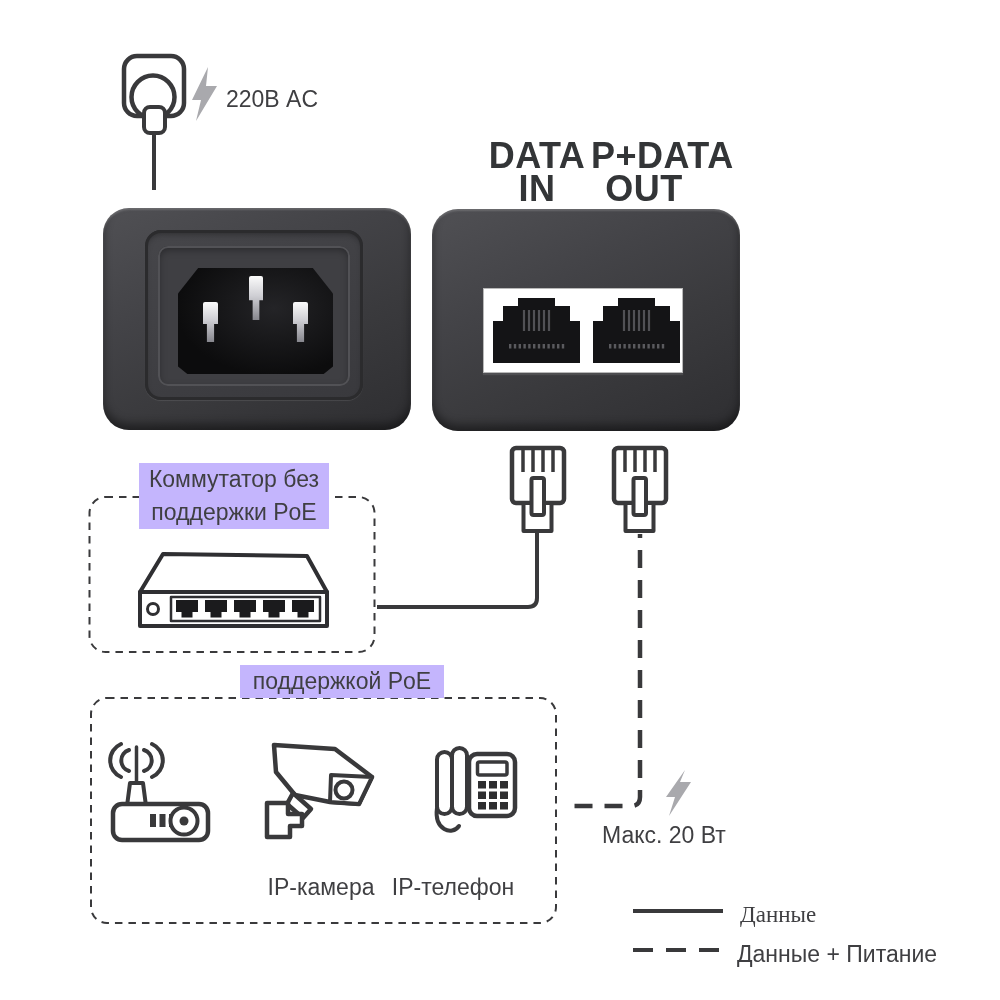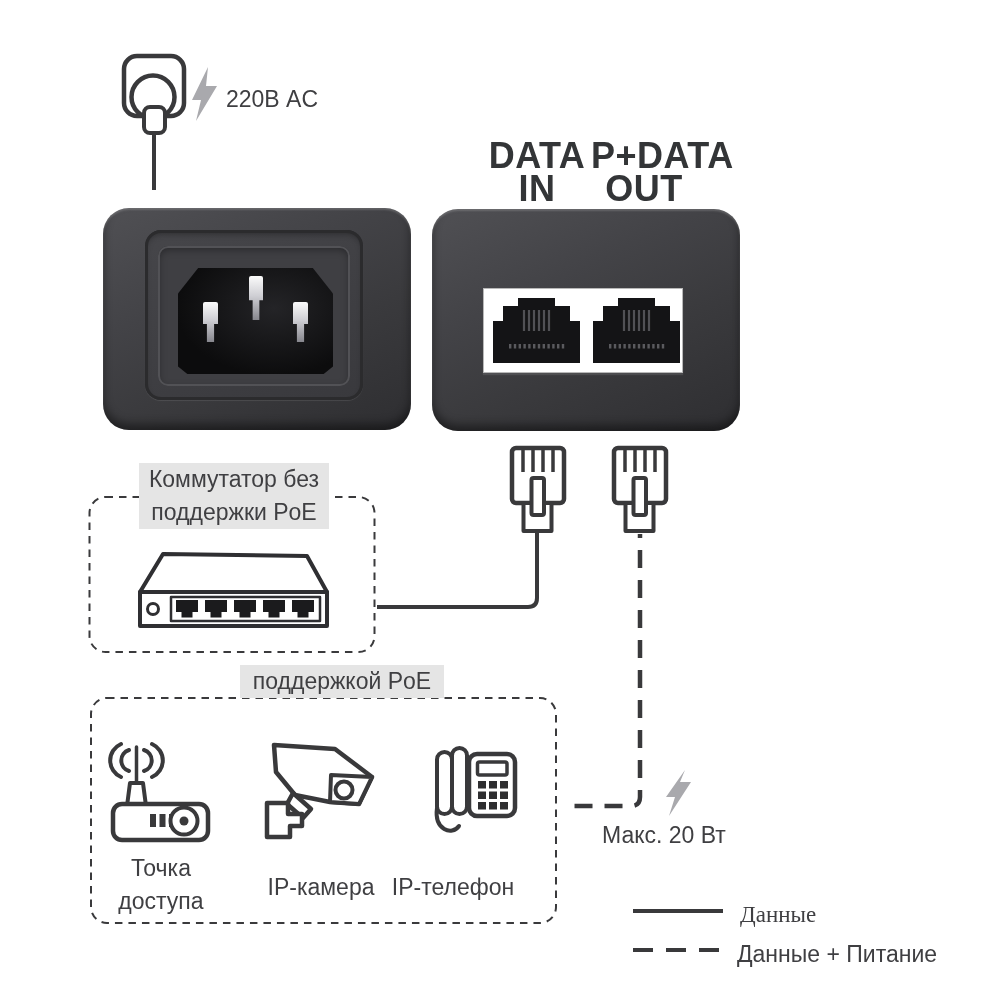--- a/index.html
+++ b/index.html
@@ -35,21 +35,21 @@
   .window{position:absolute;left:51px;top:79px;width:200px;height:85px;background:#ffffff;
     box-shadow:inset 0 0 0 1px rgba(0,0,0,.28), 0 2px 1px rgba(255,255,255,.10);}
   .jack{position:absolute;top:10px;}
   .jack1{left:10px;} .jack2{left:110px;}
   
   svg.art{position:absolute;left:0;top:0;}
   
   .txt{position:absolute;font-size:23px;line-height:32px;white-space:nowrap;}
   .ctr{text-align:center;white-space:normal;}
   .bold{font-weight:bold;color:#333537;font-size:36px;line-height:33px;letter-spacing:.5px;}
-  .headbg{background:#e5e5e5;line-height:33px;}
+  .headbg{background:#c4b5fd;line-height:33px;}
   .lh33{line-height:33px;}
 </style>
 </head>
 <body>
 
 <div class="canvas">
 
   <div class="device dev-left">
     <div class="plate1"></div>
     <div class="plate2"></div>
@@ -232,24 +232,20 @@
 
   <div class="txt abs ctr headbg" style="left:139px;top:463px;width:190px;">
     <span style="display:block">Коммутатор без</span>
     <span style="display:block">поддержки PoE</span>
   </div>
 
   <div class="txt abs ctr headbg" style="left:240px;top:665px;width:204px;">
     <span style="display:block">поддержкой PoE</span>
   </div>
 
-  <div class="txt abs ctr lh33" style="left:101px;top:852px;width:120px;">
-    <span style="display:block">Точка</span>
-    <span style="display:block">доступа</span>
-  </div>
   <div class="txt abs ctr" style="left:259px;top:871px;width:124px;">IP-камера</div>
   <div class="txt abs ctr" style="left:391px;top:871px;width:124px;">IP-телефон</div>
 
   <div class="txt abs" style="left:602px;top:819px;">Макс. 20 Вт</div>
 
   <div class="txt abs" style="left:740px;top:899px;font-family:Liberation Serif, serif;">Данные</div>
   <div class="txt abs" style="left:737px;top:938px;">Данные + Питание</div>
 
 </div>
 

